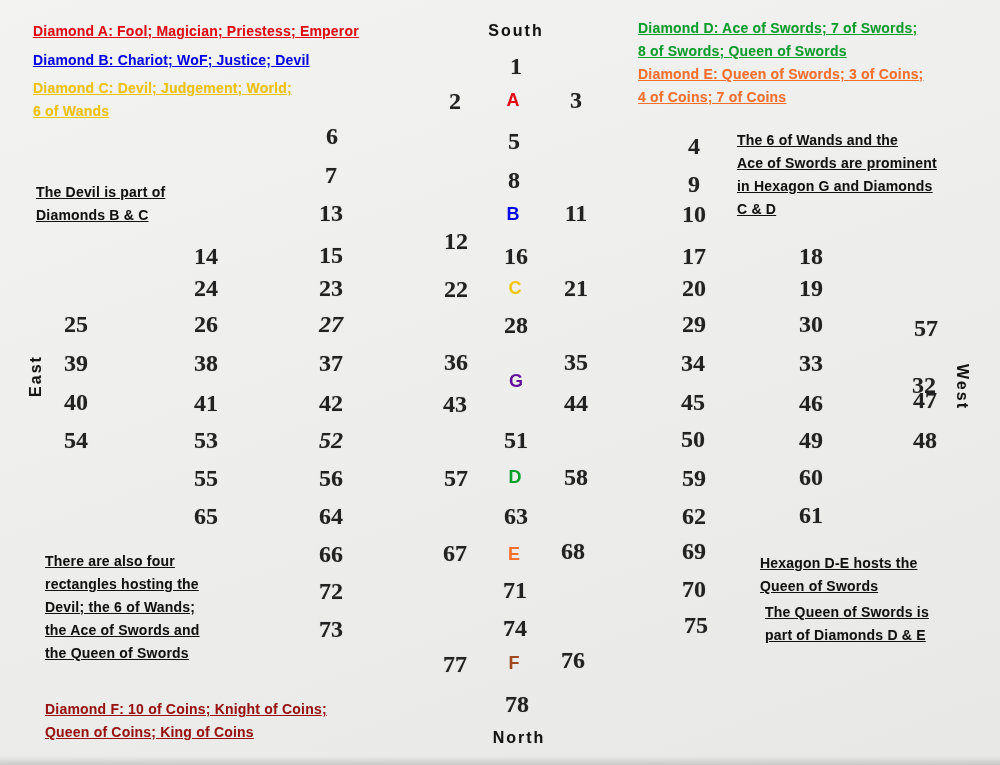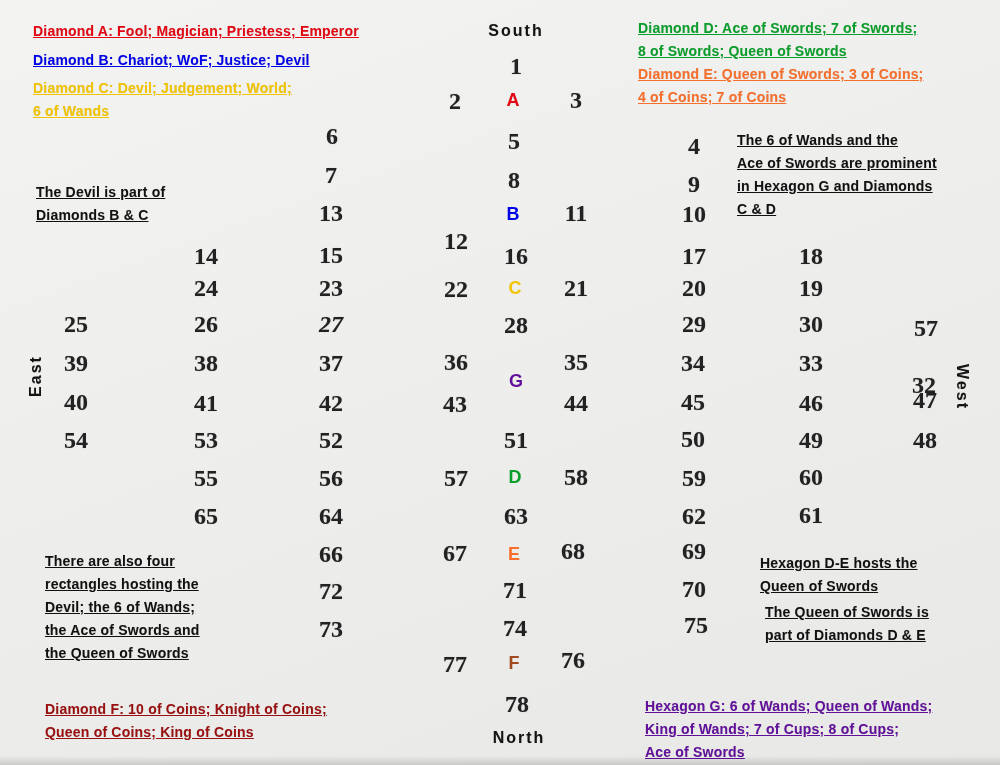--- a/index.html
+++ b/index.html
@@ -70,23 +70,20 @@
 rectangles hosting the
 Devil; the 6 of Wands;
 the Ace of Swords and
 the Queen of Swords</div>
     <div class="note" style="left: 760px; top: 552px; color: rgb(17, 17, 17);">Hexagon D-E hosts the
 Queen of Swords</div>
     <div class="note" style="left: 765px; top: 601px; color: rgb(17, 17, 17);">The Queen of Swords is
 part of Diamonds D &amp; E</div>
     <div class="note" style="left: 45px; top: 698px; color: rgb(154, 15, 16);">Diamond F: 10 of Coins; Knight of Coins;
 Queen of Coins; King of Coins</div>
-    <div class="note" style="left: 645px; top: 695px; color: rgb(97, 16, 155);">Hexagon G: 6 of Wands; Queen of Wands;
-King of Wands; 7 of Cups; 8 of Cups;
-Ace of Swords</div>
     <span class="cell" style="left: 516px; top: 66px;">1</span>
     <span class="cell" style="left: 455px; top: 101px;">2</span>
     <span class="cell" style="left: 576px; top: 100px;">3</span>
     <span class="cell" style="left: 332px; top: 136px;">6</span>
     <span class="cell" style="left: 514px; top: 141px;">5</span>
     <span class="cell" style="left: 694px; top: 146px;">4</span>
     <span class="cell" style="left: 331px; top: 175px;">7</span>
     <span class="cell" style="left: 514px; top: 180px;">8</span>
     <span class="cell" style="left: 694px; top: 184px;">9</span>
     <span class="cell" style="left: 331px; top: 213px;">13</span>
@@ -122,21 +119,21 @@
     <span class="cell" style="left: 76px; top: 402px;">40</span>
     <span class="cell" style="left: 206px; top: 403px;">41</span>
     <span class="cell" style="left: 331px; top: 403px;">42</span>
     <span class="cell" style="left: 455px; top: 404px;">43</span>
     <span class="cell" style="left: 576px; top: 403px;">44</span>
     <span class="cell" style="left: 693px; top: 402px;">45</span>
     <span class="cell" style="left: 811px; top: 403px;">46</span>
     <span class="cell" style="left: 925px; top: 400px;">47</span>
     <span class="cell" style="left: 76px; top: 440px;">54</span>
     <span class="cell" style="left: 206px; top: 440px;">53</span>
-    <span class="cell" style="left: 331px; top: 440px;">52</span>
+    <span class="cell" style="left: 331px; top: 440px; font-style: italic;">52</span>
     <span class="cell" style="left: 516px; top: 440px;">51</span>
     <span class="cell" style="left: 693px; top: 439px;">50</span>
     <span class="cell" style="left: 811px; top: 440px;">49</span>
     <span class="cell" style="left: 925px; top: 440px;">48</span>
     <span class="cell" style="left: 206px; top: 478px;">55</span>
     <span class="cell" style="left: 331px; top: 478px;">56</span>
     <span class="cell" style="left: 456px; top: 478px;">57</span>
     <span class="cell" style="left: 576px; top: 477px;">58</span>
     <span class="cell" style="left: 694px; top: 478px;">59</span>
     <span class="cell" style="left: 811px; top: 477px;">60</span>

